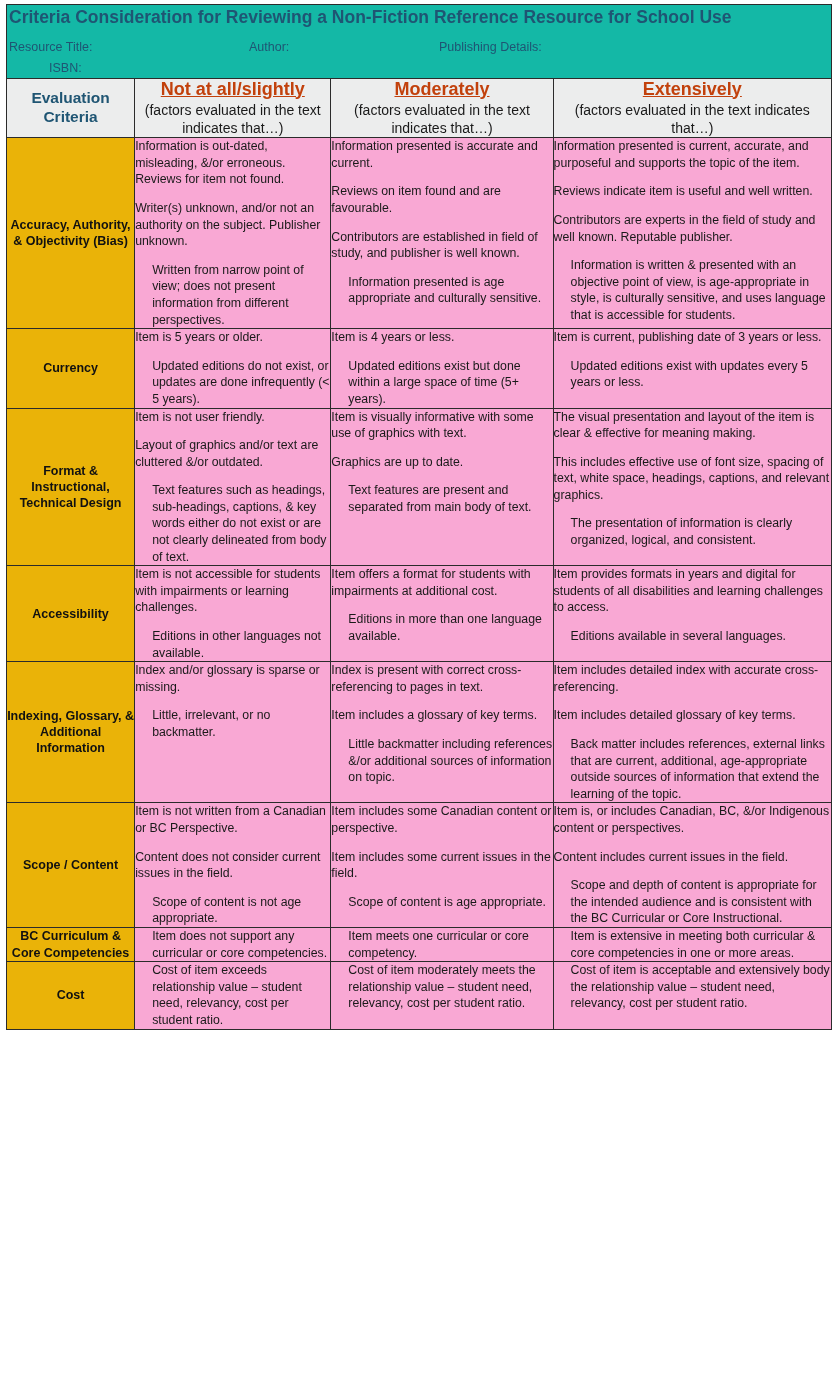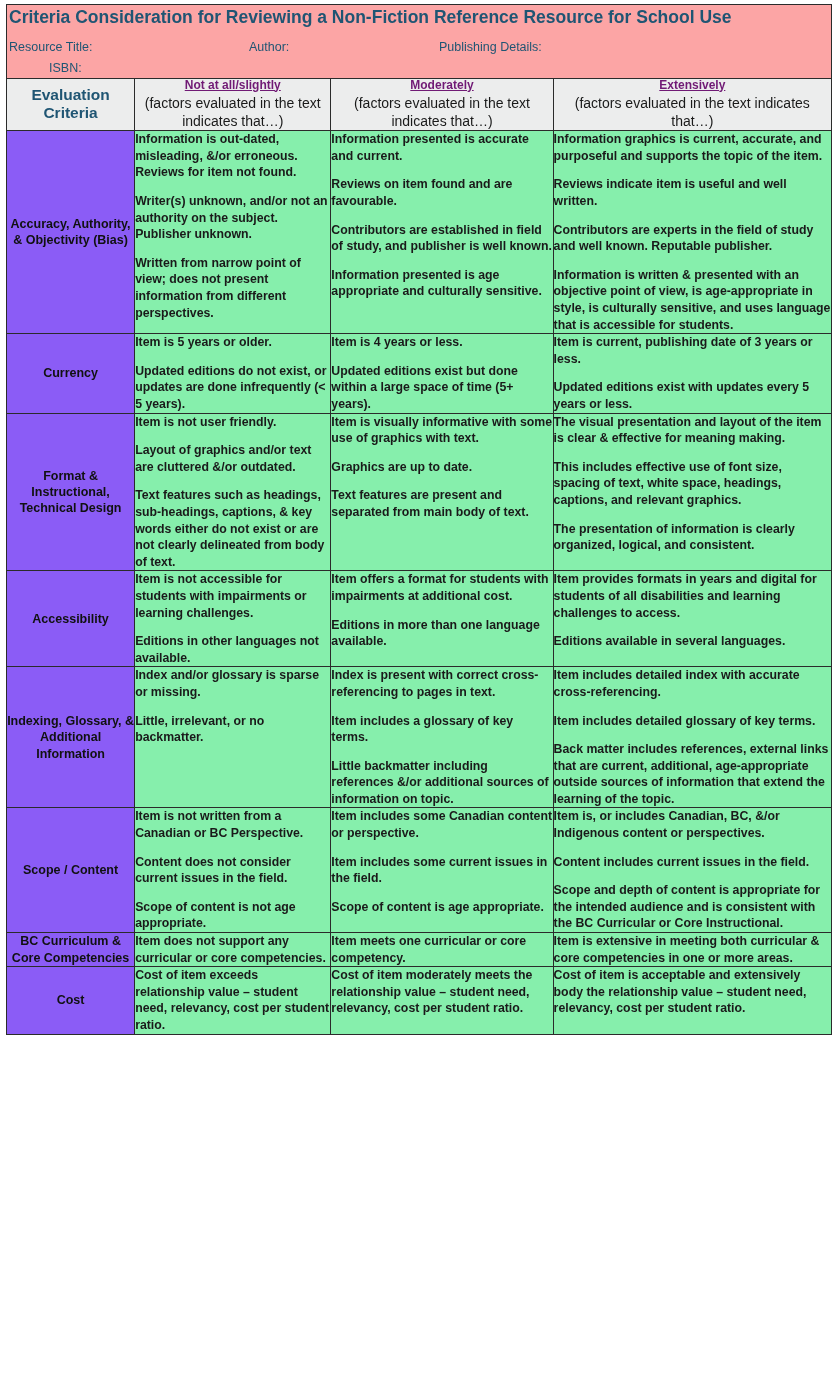--- a/index.html
+++ b/index.html
@@ -24,21 +24,21 @@
     table-layout: fixed;
     border: 1.5px solid #2b2b2b;
   }
   table.doc td, table.doc th {
     border: 1px solid #2b2b2b;
     vertical-align: top;
     padding: 0;
   }
   
   .hdr-cell {
-    background: #fca5a5;
+    background: #14b8a6;
     padding: 8px 10px 10px 10px;
   }
   .doc-title {
     color: #1f5573;
     font-size: 17.5px;
     font-weight: bold;
     line-height: 1.2;
     margin: 2px 0 10px 2px;
   }
   .meta-row {
@@ -53,23 +53,23 @@
   .meta-row .m3 { display: inline-block; }
   .meta-isbn { margin-top: 2px; padding-left: 40px; }
 
   
   .colhead {
     background: #eceded;
     text-align: center;
     padding: 8px 6px 10px 6px;
   }
   .colhead .ch-title {
-    color: #701a75;
-    font-weight: bold;
-    font-size: 12px;
+    color: #c2410c;
+    font-weight: bold;
+    font-size: 18px;
     text-decoration: underline;
     line-height: 1.15;
   }
   .colhead .ch-sub {
     color: #1a1a1a;
     font-size: 14px;
     line-height: 1.25;
     margin-top: 3px;
     padding: 0 6px;
   }
@@ -81,40 +81,39 @@
   }
   .crit-head .ch-title {
     color: #1f5573;
     font-weight: bold;
     font-size: 15.5px;
     line-height: 1.2;
   }
 
   
   td.crit {
-    background: #8b5cf6;
+    background: #eab308;
     text-align: center;
     vertical-align: middle !important;
     font-weight: bold;
     font-size: 12.5px;
     line-height: 1.3;
     padding: 6px 4px;
     color: #111;
   }
   td.body {
-    background: #86efac;
+    background: #f9a8d4;
     font-size: 12.3px;
     line-height: 1.35;
     padding: 6px 7px 8px 7px;
-    font-weight: bold;
   }
   td.body p {
     margin: 0 0 12px 0;
   }
-  td.body p:last-child { margin-bottom: 0; }
+  td.body p:last-child { margin-bottom: 0; padding-left: 17px; }
 
   col.c1 { width: 128px; }
   col.c2 { width: 196px; }
   col.c3 { width: 222px; }
   col.c4 { width: 278px; }
 </style>
 </head>
 <body>
 
 <div class="page">
@@ -164,21 +163,21 @@
             <p>Writer(s) unknown, and/or not an authority on the subject.  Publisher unknown.</p>
             <p>Written from narrow point of view; does not present information from different perspectives.</p>
           </td>
           <td class="body">
             <p>Information presented is accurate and current.</p>
             <p>Reviews on item found and are favourable.</p>
             <p>Contributors are established in field of study, and publisher is well known.</p>
             <p>Information presented is age appropriate and culturally sensitive.</p>
           </td>
           <td class="body">
-            <p>Information graphics is current, accurate, and purposeful and supports the topic of the item.</p>
+            <p>Information presented is current, accurate, and purposeful and supports the topic of the item.</p>
             <p>Reviews indicate item is useful and well written.</p>
             <p>Contributors are experts in the field of study and well known.  Reputable publisher.</p>
             <p>Information is written &amp; presented with an objective point of view, is age-appropriate in style, is culturally sensitive, and uses language that is accessible for students.</p>
           </td>
         </tr>
         <tr>
           <td class="crit">Currency</td>
           <td class="body">
             <p>Item is 5 years or older.</p>
             <p>Updated editions do not exist, or updates are done infrequently (&lt; 5 years).</p>

